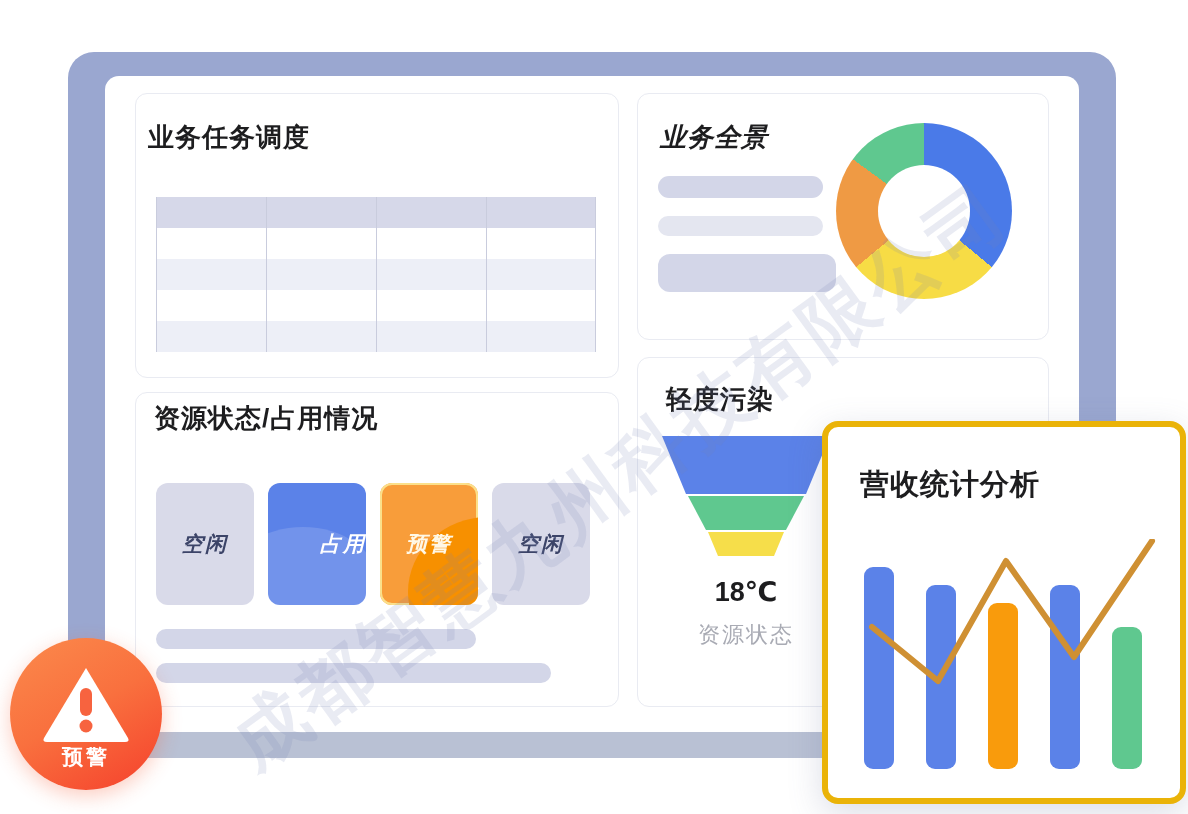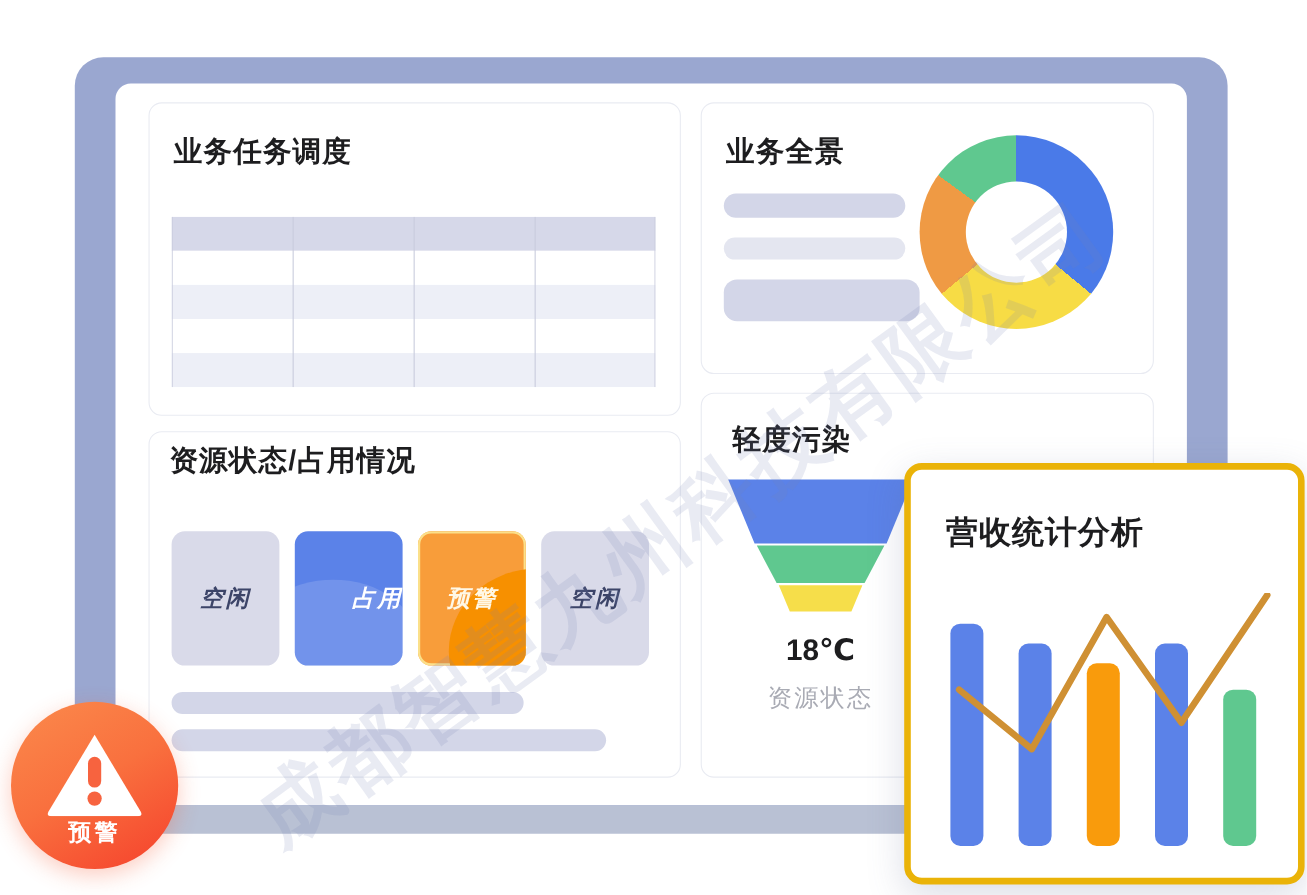--- a/index.html
+++ b/index.html
@@ -46,21 +46,21 @@
   .card{
     position:absolute;background:#fff;border:1px solid #e9ebf2;
     border-radius:12px;z-index:10;
   }
   .card-title{
     position:absolute;font-size:26px;font-weight:700;color:#1d1d1f;
     letter-spacing:1px;white-space:nowrap;
   }
 
   #card-task{left:135px;top:93px;width:482px;height:283px;}
-  #card-overview{left:637px;top:93px;width:410px;height:245px;}
+  #card-overview{left:637px;top:93px;width:410px;height:245px;font-style:italic;}
   #card-resource{left:135px;top:392px;width:482px;height:313px;}
   #card-env{left:637px;top:357px;width:410px;height:348px;}
 
   
   .tbl{position:absolute;left:20px;top:103px;width:440px;height:155px;overflow:hidden;}
   .tbl-row{position:absolute;left:0;width:440px;height:31px;}
   .tbl-row.hdr{background:#d6d8e9;}
   .tbl-row.odd{background:#ffffff;}
   .tbl-row.even{background:#edeff7;}
   .tbl-col{position:absolute;top:0;width:1px;height:155px;background:#c9ccdd;z-index:3;}
@@ -128,21 +128,21 @@
 </head>
 <body>
 
 <div class="stage">
 
   <div class="laptop-frame"></div>
   <div class="laptop-base2"></div>
   <div class="laptop-screen"></div>
 
   <div class="card" id="card-task">
-    <div class="card-title" style="left:22px;top:26px;">业务任务调度</div>
+    <div class="card-title" style="left:12px;top:26px;">业务任务调度</div>
 
     <div class="tbl">
       <div class="tbl-row hdr" style="top:0px;"></div>
       <div class="tbl-row odd" style="top:31px;"></div>
       <div class="tbl-row even" style="top:62px;"></div>
       <div class="tbl-row odd" style="top:93px;"></div>
       <div class="tbl-row even" style="top:124px;"></div>
       <div class="tbl-col" style="left:0px;"></div>
       <div class="tbl-col" style="left:110px;"></div>
       <div class="tbl-col" style="left:220px;"></div>

